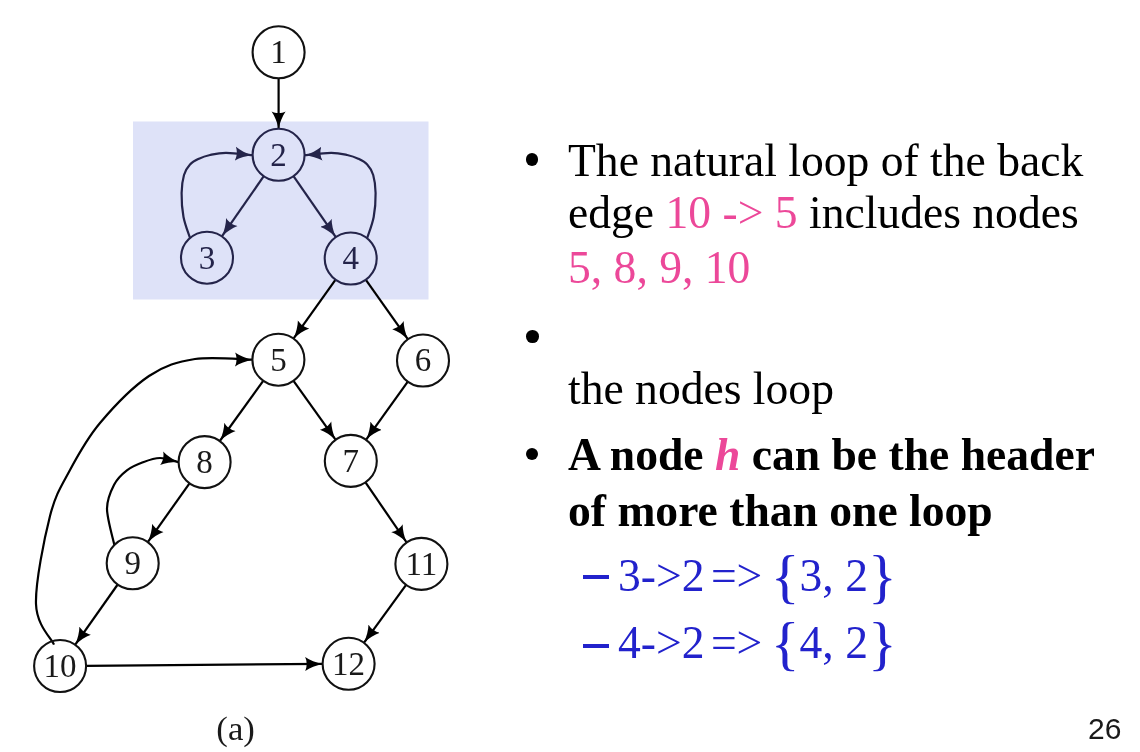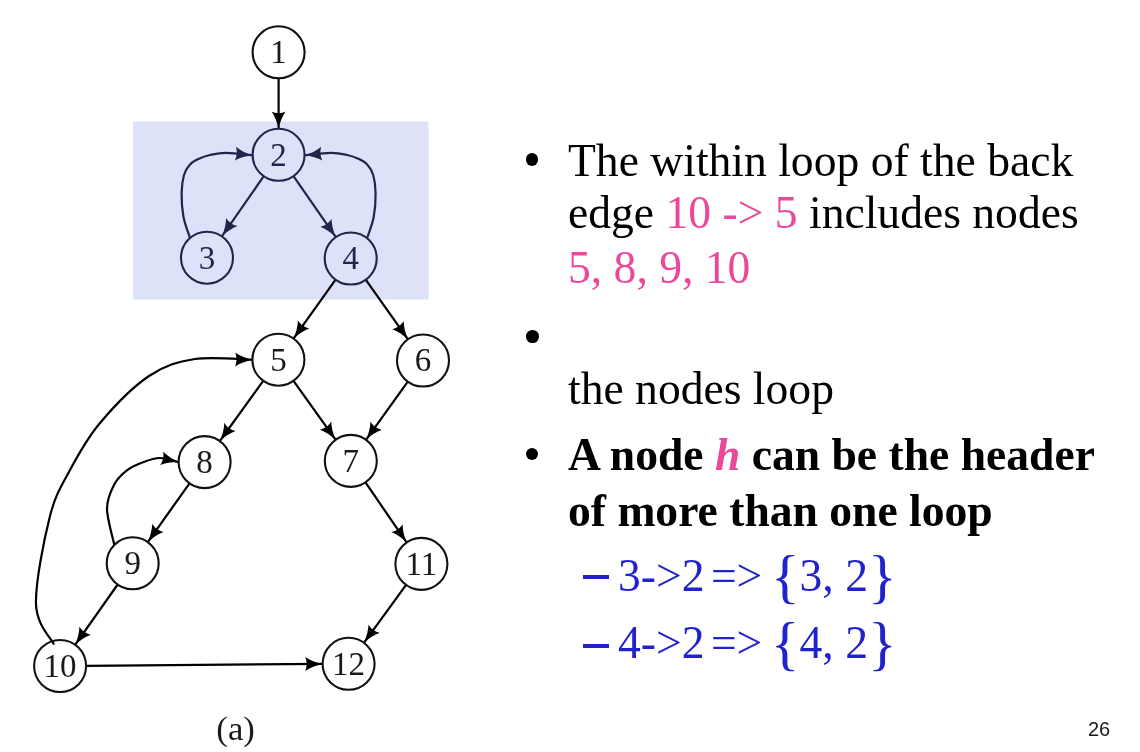--- a/index.html
+++ b/index.html
@@ -5,21 +5,21 @@
 html,body{margin:0;padding:0;}
 svg{will-change:transform;}
 .page{position:relative;width:1140px;height:752px;background:#ffffff;overflow:hidden;font-family:"Liberation Serif",serif;}
 .ln{position:absolute;white-space:nowrap;font-size:45.6px;line-height:45.6px;color:#000;will-change:transform;}
 .b1{color:#ec4899;}
 .b2{color:#2222cc;}
 .bold{font-weight:bold;}
 .dot{position:absolute;width:12.6px;height:12.6px;border-radius:50%;background:#000;}
 .dash{position:absolute;width:26px;height:4px;background:#2222cc;}
 .br{font-size:60px;line-height:20px;vertical-align:-4.5px;}
-.pgnum{position:absolute;font-family:"Liberation Sans",sans-serif;font-size:20px;line-height:22.5px;color:#1a1a1a;will-change:transform;}
+.pgnum{position:absolute;font-family:"Liberation Sans",sans-serif;font-size:30px;line-height:22.5px;color:#1a1a1a;will-change:transform;}
 </style>
 </head>
 <body>
 <div class="page">
 <svg width="1140" height="752" viewBox="0 0 1140 752" style="position:absolute;left:0;top:0;">
 <defs>
 <marker id="ab" viewBox="0 0 18 16" refX="17.4" refY="8" markerWidth="18" markerHeight="16" orient="auto" markerUnits="userSpaceOnUse">
 <path d="M17.4 8 C11 9.3 4.5 11.8 0 15 C2 10.8 2 5.2 0 1 C4.5 4.2 11 6.7 17.4 8 Z" fill="#000000"></path>
 </marker>
 <marker id="an" viewBox="0 0 18 16" refX="17.4" refY="8" markerWidth="18" markerHeight="16" orient="auto" markerUnits="userSpaceOnUse">
@@ -76,21 +76,21 @@
 <text x="421.4" y="574.8">11</text>
 <text x="348.6" y="674.7">12</text>
 </g>
 <text x="235.6" y="739.7" font-family="Liberation Serif, serif" font-size="34.7" fill="#1a1a1a" text-anchor="middle">(a)</text>
 </svg>
 
 <div class="dot" style="left:525.8px;top:153.4px;"></div>
 <div class="dot" style="left:526.2px;top:330.1px;"></div>
 <div class="dot" style="left:525.5px;top:447.9px;"></div>
 
-<div class="ln" style="left:568px;top:138.4px;">The within loop of the back</div>
+<div class="ln" style="left:568px;top:138.4px;">The natural loop of the back</div>
 <div class="ln" style="left:568px;top:190.4px;">edge <span class="b1">10 -&gt; 5</span> includes nodes</div>
 <div class="ln" style="left:568px;top:244.8px;"><span class="b1">5, 8, 9, 10</span></div>
 <div class="ln" style="left:568px;top:365.8px;">the nodes loop</div>
 <div class="ln bold" style="left:568px;top:487.5px;">of more than one loop</div>
 <div class="ln bold" style="left:568px;top:432px;">A node <span class="b1" style="font-style:italic;">h</span> can be the header</div>
 <div class="dash" style="left:583px;top:574.6px;"></div>
 <div class="ln b2" style="left:617.5px;top:552.8px;">3-&gt;2 <span style="margin-left:-5px;">=&gt;</span> <span class="br" style="margin-left:-3px;">{</span>3, 2<span class="br">}</span></div>
 <div class="dash" style="left:583px;top:643.5px;"></div>
 <div class="ln b2" style="left:617.5px;top:620.1px;text-align:center;">4-&gt;2 <span style="margin-left:-5px;">=&gt;</span> <span class="br" style="margin-left:-3px;">{</span>4, 2<span class="br">}</span></div>
 

